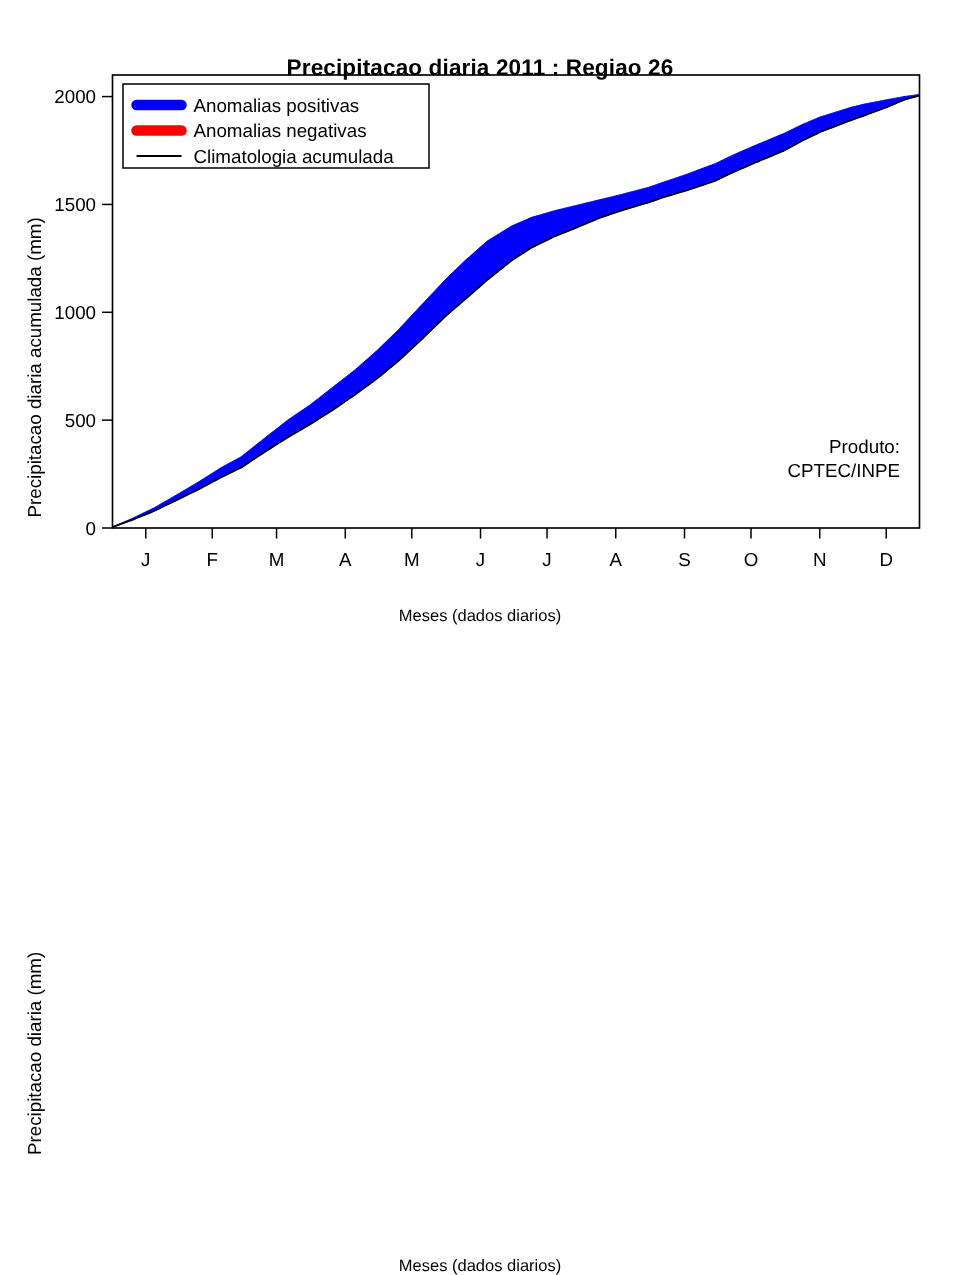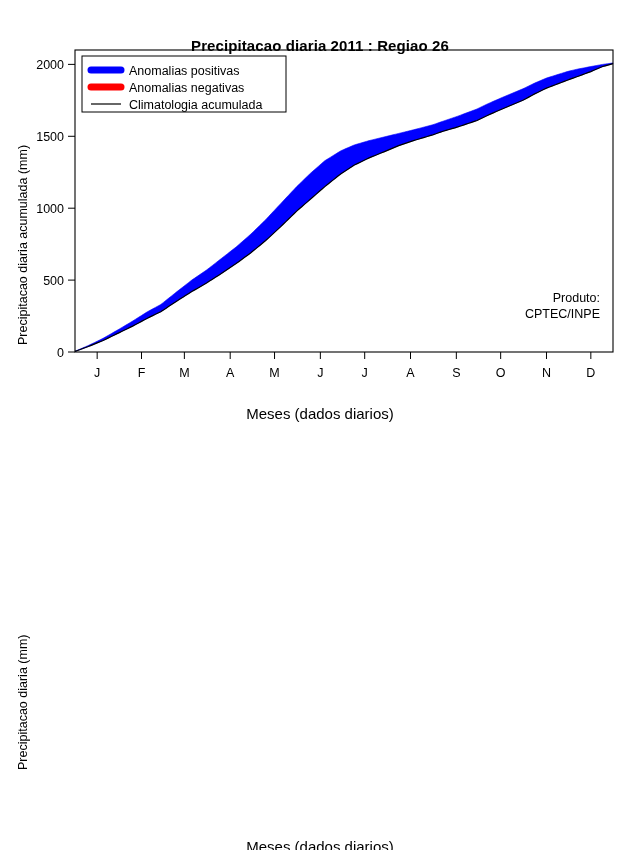--- a/index.html
+++ b/index.html
@@ -21,21 +21,21 @@
     margin-top:23px;
   }
 
   .plot-svg{position:absolute;left:0;top:0;}
 
   .ylabel{
     position:absolute;font-size:12.5px;white-space:nowrap;
     transform-origin:0 0;transform:rotate(-90deg);
   }
   .xlabel{
-    position:absolute;width:640px;left:0;text-align:center;font-size:15px;
+    position:absolute;width:640px;left:0;text-align:center;font-size:11px;
   }
   .tick-text{font-size:12.5px;fill:#000;font-family:"Liberation Sans",sans-serif;}
   .mon-text{font-size:12.5px;fill:#000;font-family:"Liberation Sans",sans-serif;}
   .legend-text{font-size:12.5px;fill:#000;font-family:"Liberation Sans",sans-serif;}
   .produto-text{font-size:12.5px;fill:#000;font-family:"Liberation Sans",sans-serif;}
 </style>
 </head>
 <body>
 
 <div class="page">

